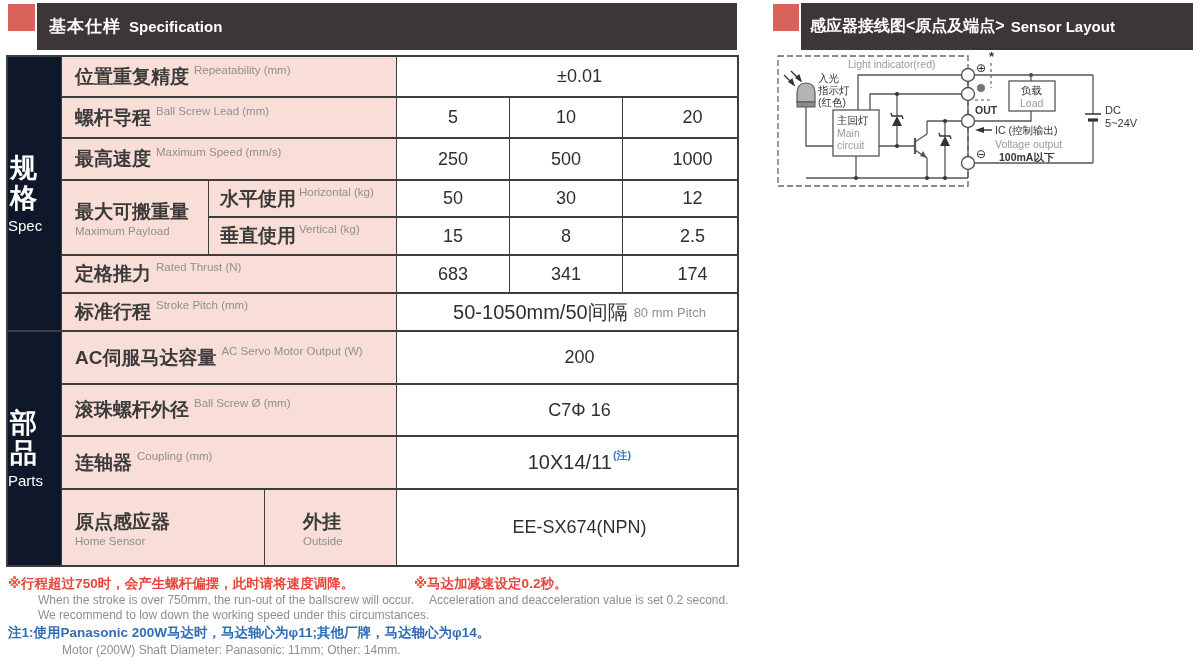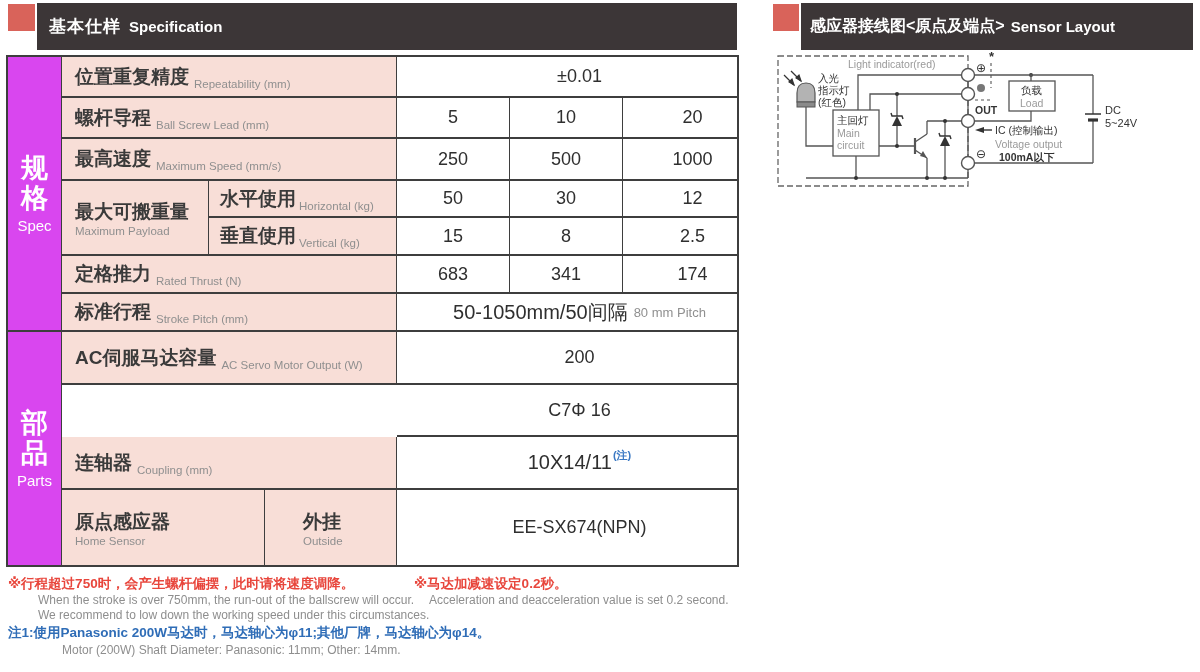--- a/index.html
+++ b/index.html
@@ -15,31 +15,31 @@
 
   
   .spec-table { position:absolute; left:6px; top:55px; width:733px; height:512px;
     border:2px solid #3e3e3e; display:grid;
     grid-template-columns:54px 147px 56px 132px 113px 113px 114px;
     grid-template-rows:41px 41px 42px 37px 38px 38px 38px 53px 52px 53px 75px; }
   .cell { border-right:1.5px solid #3e3e3e; border-bottom:2px solid #3e3e3e; }
   .nbr { border-right:none;padding-left:25px; }
   .nbb { border-bottom:none; }
   .lab { background:#f8ded7; display:flex; align-items:center; padding-left:13px; }
-  .lab-inner { display:flex; align-items:flex-end; gap:5px; flex-wrap:wrap; }
+  .lab-inner { display:flex; align-items:flex-start; gap:5px; flex-wrap:wrap; }
   .lab-stack { background:#f8ded7; display:flex; flex-direction:column; justify-content:center; padding-left:13px; }
   .zh { font-size:19px; font-weight:700; color:#3a3a3a; }
   .en { font-size:11.5px; color:#8f8f8f; }
   .val { background:#ffffff; display:flex; align-items:center; justify-content:center;
     font-size:18px; color:#2f2f2f; gap:6px; }
   .val-big { font-size:20px; }
   .val-en { font-size:13px; color:#8f8f8f; align-self:center; }
   .sup-note { font-size:11px; color:#3a78c3; vertical-align:super; position:relative; top:-7px; font-weight:600; }
-  .redblk { background:#d946ef; color:#ffffff; display:flex; flex-direction:column;
-    align-items:center; justify-content:center; gap:4px; }
+  .redblk { background:#0f172a; color:#ffffff; display:flex; flex-direction:column;
+    align-items:flex-start; justify-content:center; gap:4px; }
   .redblk .vzh { font-size:27px; font-weight:700; width:1.15em; word-break:break-all;
     line-height:1.12; text-align:center; }
   .redblk .ven { font-size:15px; }
 
   
   .note-red { position:absolute; color:#e8463c; font-size:13.5px; font-weight:700; }
   .note-gray { position:absolute; color:#8e8e8e; font-size:12px; }
   .note-blue { position:absolute; color:#2f6db7; font-size:13.5px; font-weight:700; }
 
   
@@ -147,20 +147,26 @@
   </div>
 
   <div class="cell lab" style="grid-column:2/5; grid-row:8;">
     <span class="lab-inner">
         <span class="zh">AC伺服马达容量</span>
     <span class="en">AC Servo Motor Output (W)</span>
       </span>
   </div>
   <div class="cell val nbr" style="grid-column:5/8; grid-row:8;">200</div>
 
+  <div class="cell lab" style="grid-column:2/5; grid-row:9;">
+    <span class="lab-inner">
+        <span class="zh">滚珠螺杆外径</span>
+    <span class="en">Ball Screw Ø (mm)</span>
+      </span>
+  </div>
   <div class="cell val nbr" style="grid-column:5/8; grid-row:9;">C7Φ 16</div>
 
   <div class="cell lab" style="grid-column:2/5; grid-row:10;">
     <span class="lab-inner">
         <span class="zh">连轴器</span>
     <span class="en">Coupling (mm)</span>
       </span>
   </div>
   <div class="cell val nbr" style="grid-column:5/8; grid-row:10; gap:1px;">
     <span class="val-big">10X14/11</span>

